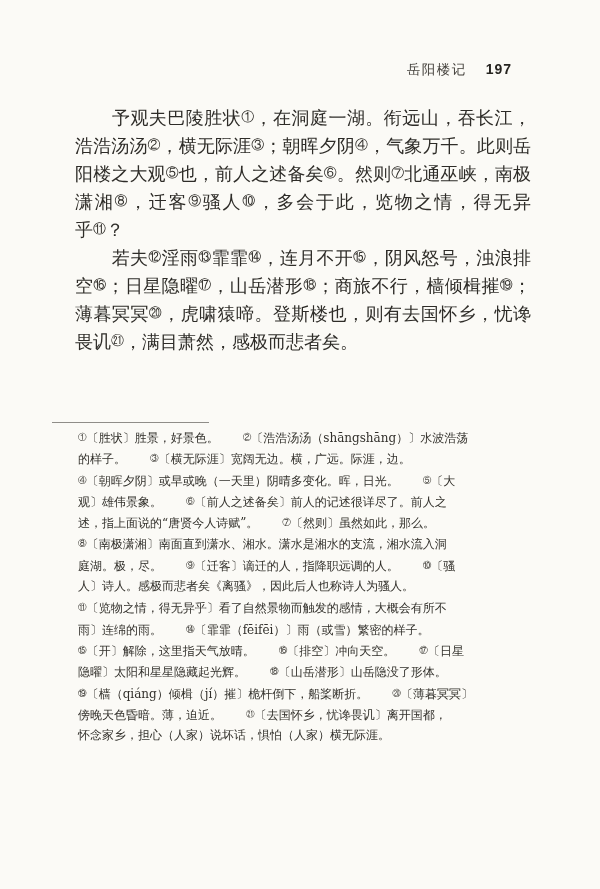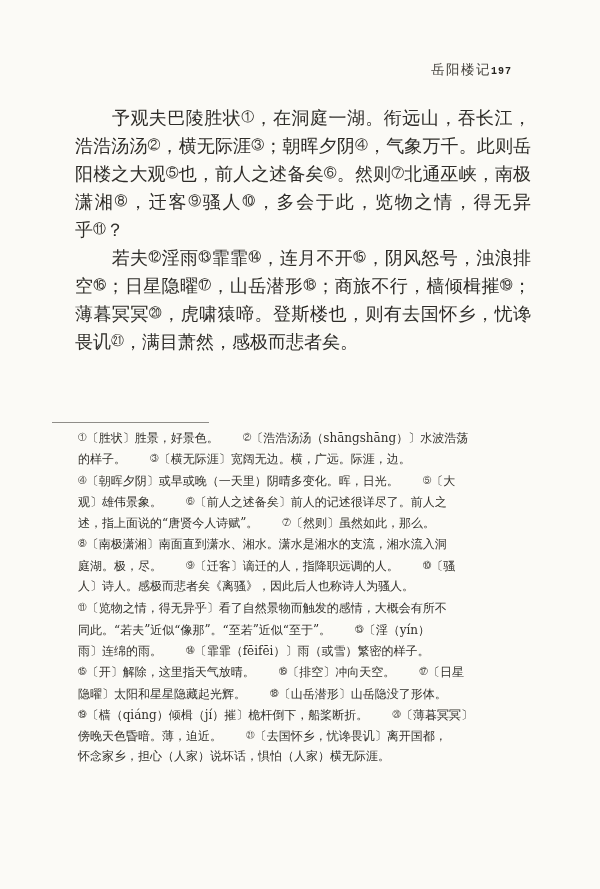--- a/index.html
+++ b/index.html
@@ -15,30 +15,31 @@
   }
   
   .page-header {
     position: absolute;
     top: 61px;
     left: 0;
     right: 88px;
     display: flex;
     justify-content: flex-end;
     align-items: baseline;
+    gap: 19px;
   }
   .running-title {
     font-size: 13.5px;
     letter-spacing: 1.5px;
     color: #44413c;
   }
   .page-number {
-    font-family: Liberation Mono, monospace;
+    font-family: Liberation Sans, sans-serif;
     font-weight: bold;
-    font-size: 10px;
+    font-size: 14px;
     letter-spacing: 1px;
     color: #262420;
   }
   
   .main-text {
     position: absolute;
     left: 62px;
     top: 103px;
     width: 456px;
     font-size: 18px;
@@ -116,21 +117,20 @@
   <div class="footnotes">
       <div class="footnote-line"><span class="ref">①</span>〔胜状〕胜景，好景色。　　<span class="ref">②</span>〔浩浩汤汤（shāngshāng）〕水波浩荡</div>
       <div class="footnote-line">的样子。　　<span class="ref">③</span>〔横无际涯〕宽阔无边。横，广远。际涯，边。</div>
       <div class="footnote-line"><span class="ref">④</span>〔朝晖夕阴〕或早或晚（一天里）阴晴多变化。晖，日光。　　<span class="ref">⑤</span>〔大</div>
       <div class="footnote-line">观〕雄伟景象。　　<span class="ref">⑥</span>〔前人之述备矣〕前人的记述很详尽了。前人之</div>
       <div class="footnote-line">述，指上面说的“唐贤今人诗赋”。　　<span class="ref">⑦</span>〔然则〕虽然如此，那么。</div>
       <div class="footnote-line"><span class="ref">⑧</span>〔南极潇湘〕南面直到潇水、湘水。潇水是湘水的支流，湘水流入洞</div>
       <div class="footnote-line">庭湖。极，尽。　　<span class="ref">⑨</span>〔迁客〕谪迁的人，指降职远调的人。　　<span class="ref">⑩</span>〔骚</div>
       <div class="footnote-line">人〕诗人。感极而悲者矣《离骚》，因此后人也称诗人为骚人。</div>
       <div class="footnote-line"><span class="ref">⑪</span>〔览物之情，得无异乎〕看了自然景物而触发的感情，大概会有所不</div>
-      <div class="footnote-line">同此。“若夫”近似“像那”。“至若”近似“至于”。　　<span class="ref">⑬</span>〔淫（yín）</div>
       <div class="footnote-line">雨〕连绵的雨。　　<span class="ref">⑭</span>〔霏霏（fēifēi）〕雨（或雪）繁密的样子。</div>
       <div class="footnote-line"><span class="ref">⑮</span>〔开〕解除，这里指天气放晴。　　<span class="ref">⑯</span>〔排空〕冲向天空。　　<span class="ref">⑰</span>〔日星</div>
       <div class="footnote-line">隐曜〕太阳和星星隐藏起光辉。　　<span class="ref">⑱</span>〔山岳潜形〕山岳隐没了形体。</div>
       <div class="footnote-line"><span class="ref">⑲</span>〔樯（qiáng）倾楫（jí）摧〕桅杆倒下，船桨断折。　　<span class="ref">⑳</span>〔薄暮冥冥〕</div>
       <div class="footnote-line">傍晚天色昏暗。薄，迫近。　　<span class="ref">㉑</span>〔去国怀乡，忧谗畏讥〕离开国都，</div>
       <div class="footnote-line">怀念家乡，担心（人家）说坏话，惧怕（人家）横无际涯。</div>
     </div>
 
 </div>
 

